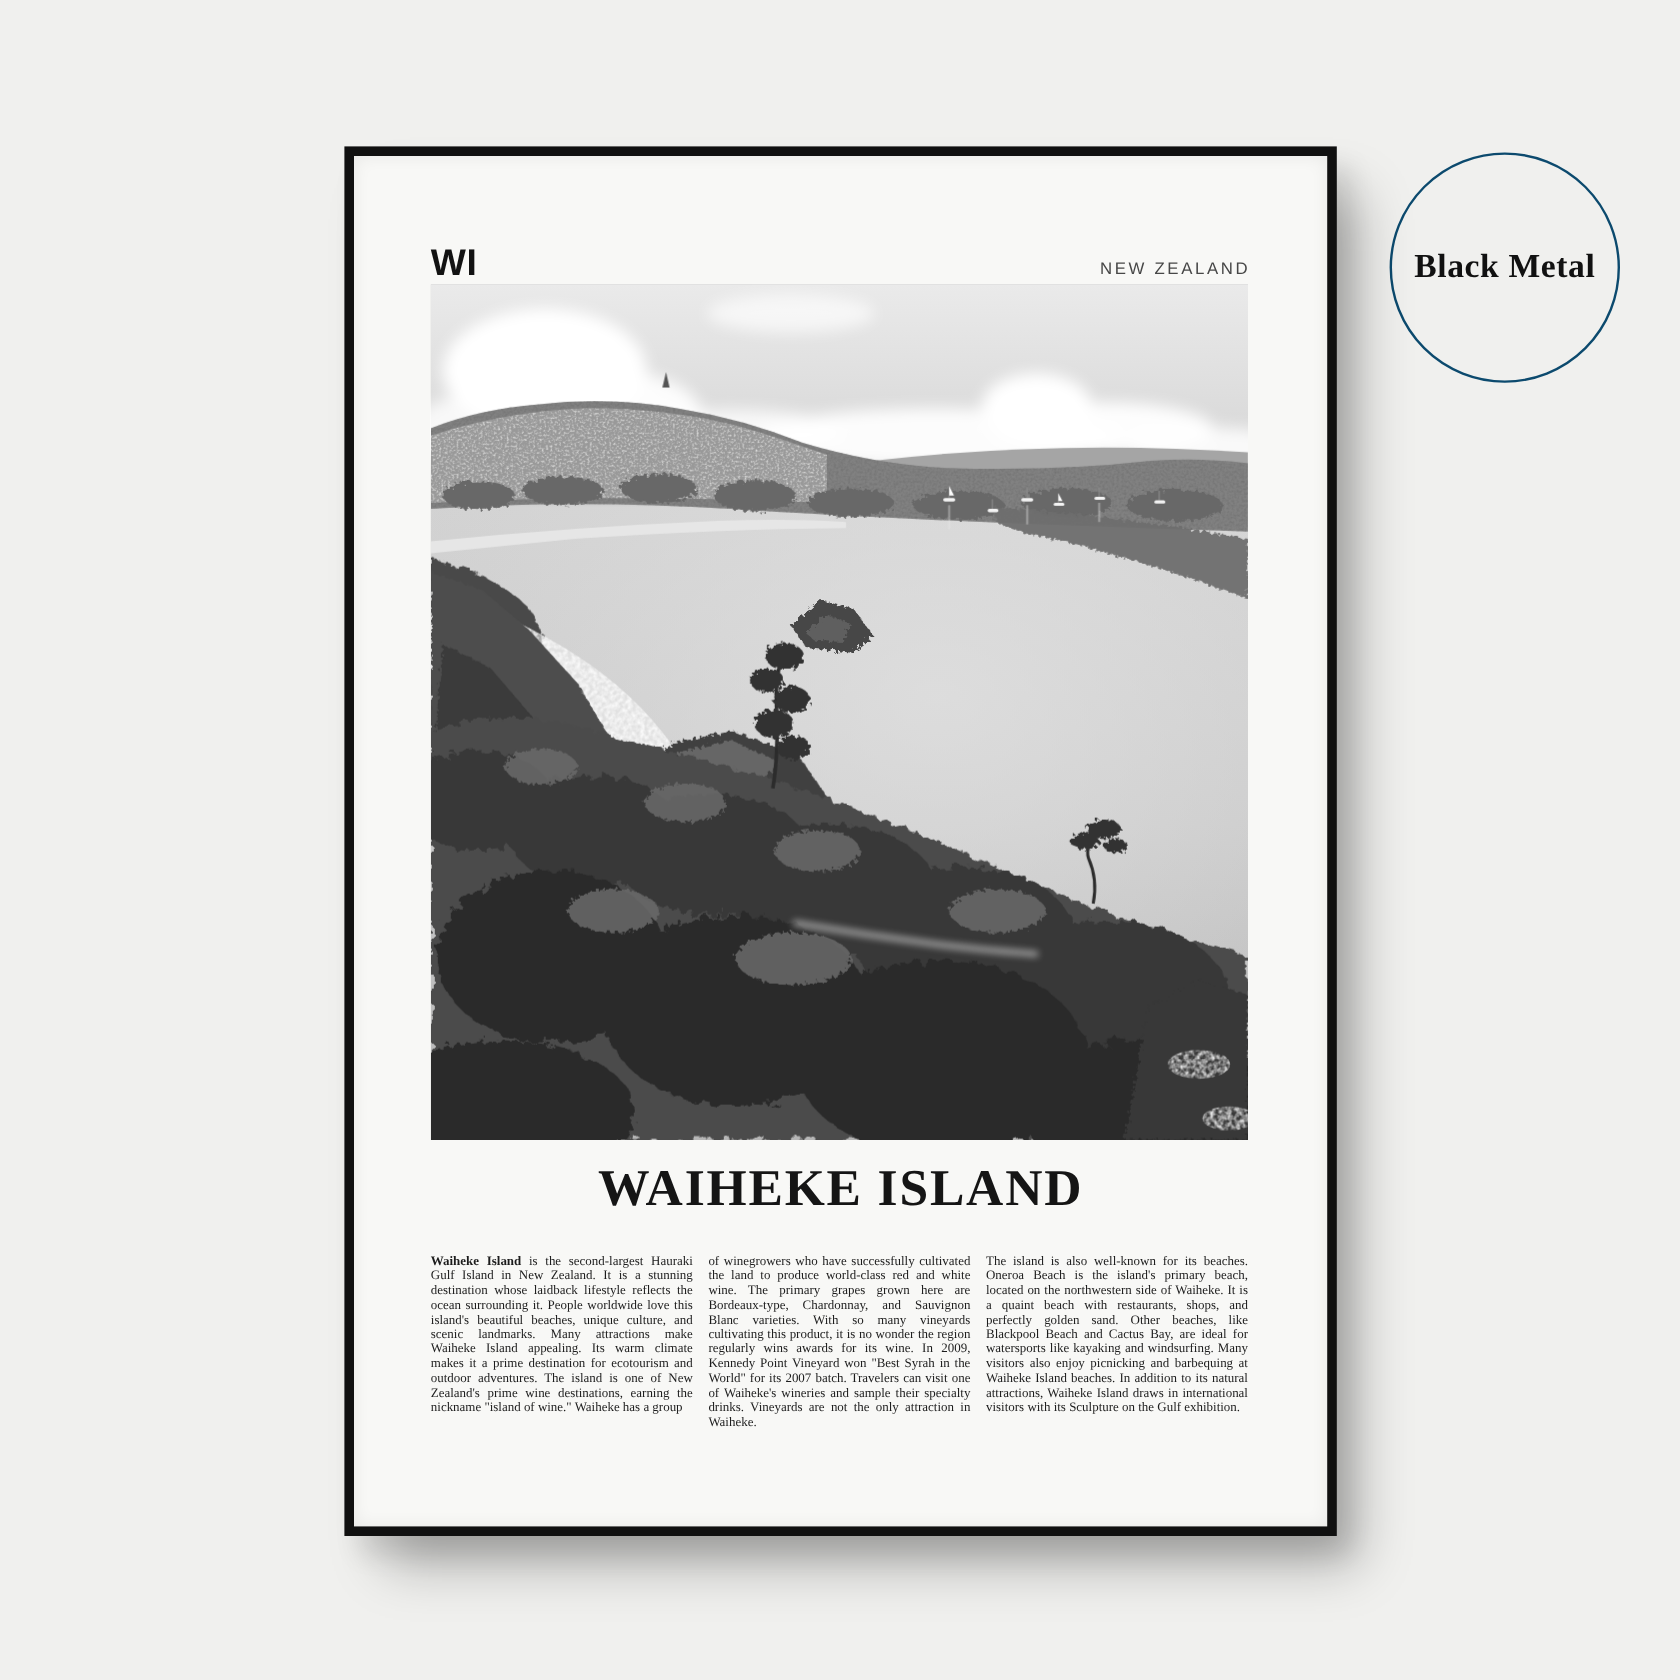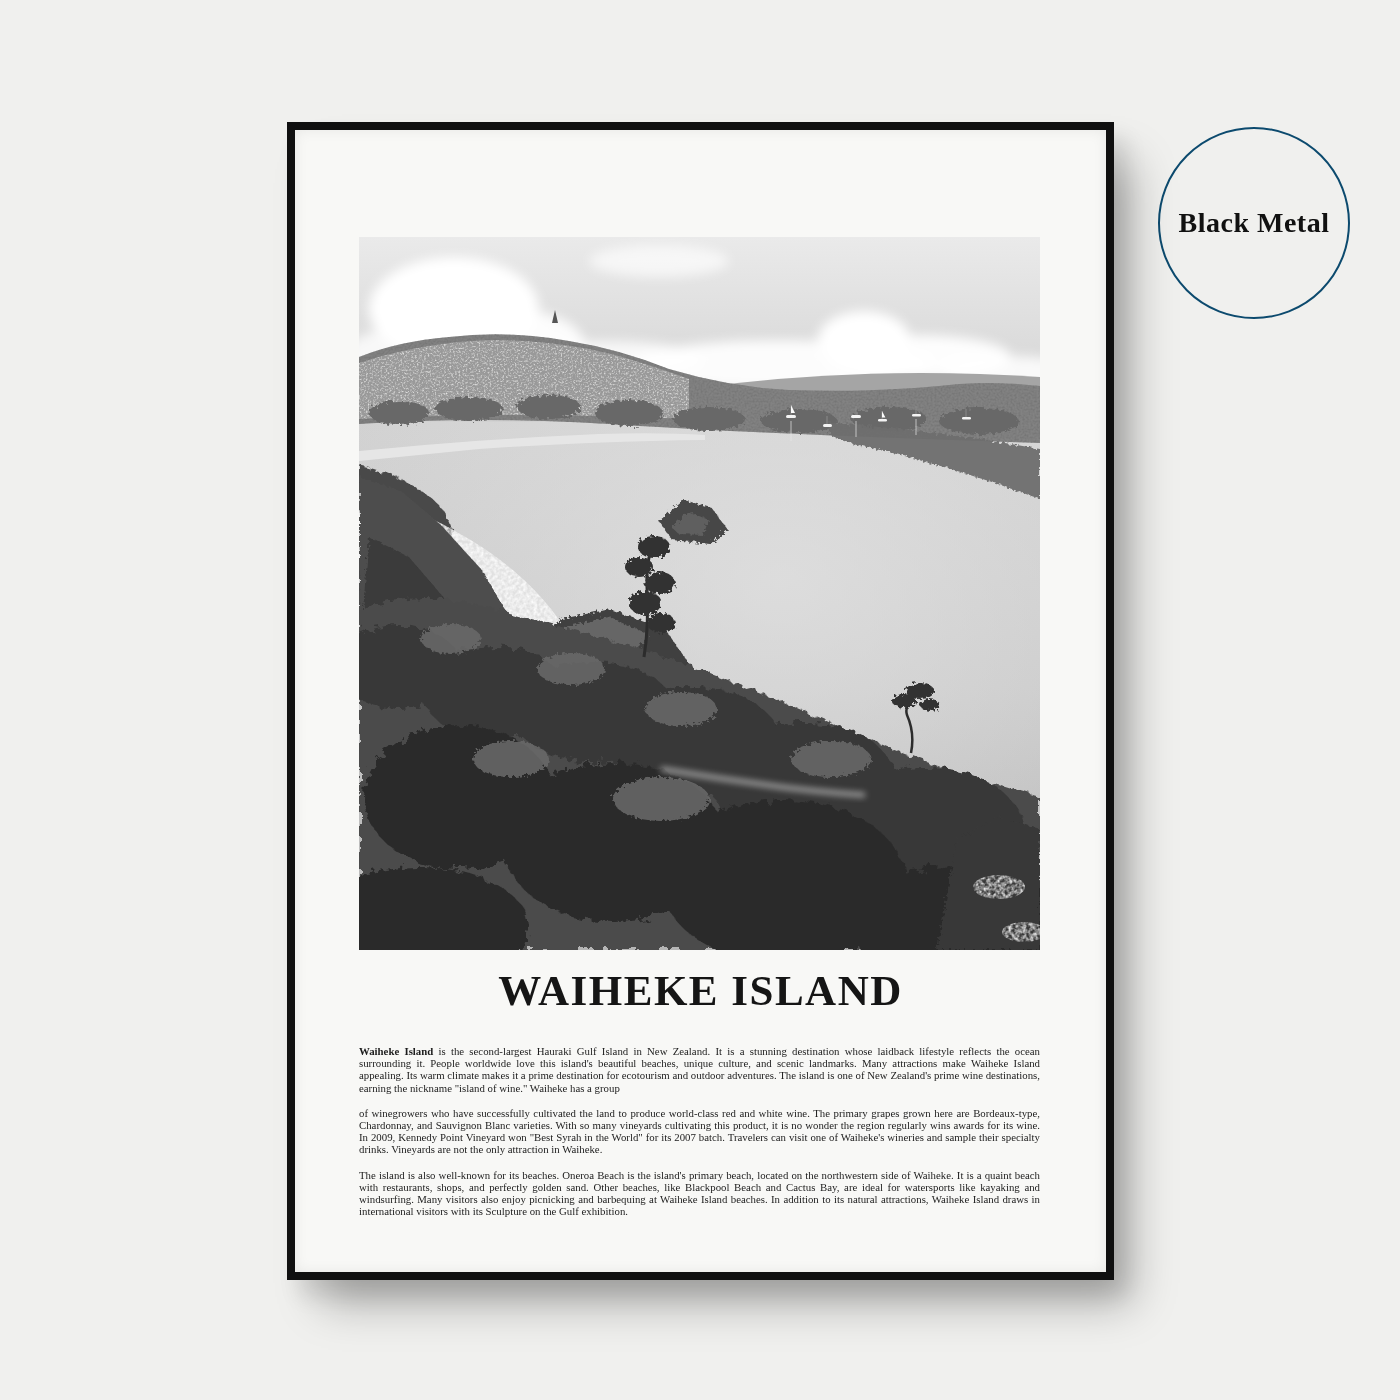--- a/index.html
+++ b/index.html
@@ -63,21 +63,21 @@
   .poster-title{
     position:absolute;left:0;right:0;top:836px;margin:0;
     text-align:center;
     font-family:"Liberation Serif", serif;
     font-weight:700;font-size:43px;color:#151515;letter-spacing:1.5px;
   }
 
   
   .columns{
     position:absolute;left:64px;top:915px;width:681px;
-    display:flex;gap:13px;flex-direction:column;
+    display:flex;gap:13px;
   }
   .col{
     flex:1 1 0;margin:0;
     font-family:"Liberation Serif", serif;
     font-size:10.8px;line-height:12.2px;color:#1c1c1c;
     text-align:justify;
   }
   .lead{font-weight:700;}
 </style>
 </head>
@@ -85,20 +85,24 @@
 
 <div class="wall">
 
   <div class="badge">
     <span>Black Metal</span>
   </div>
 
   <div class="frame">
     <div class="poster">
 
+      <div class="poster-header">
+        <span class="abbrev">WI</span>
+        <span class="country">NEW ZEALAND</span>
+      </div>
 
       <div class="photo">
         <svg viewBox="0 0 681 713" xmlns="http://www.w3.org/2000/svg">
           <defs>
             <linearGradient id="sky" x1="0" y1="0" x2="0" y2="1">
               <stop offset="0" stop-color="#eaeaea"></stop>
               <stop offset="1" stop-color="#c7c7c7"></stop>
             </linearGradient>
             <linearGradient id="water" x1="0" y1="0" x2="0" y2="1">
               <stop offset="0" stop-color="#d2d2d2"></stop>

